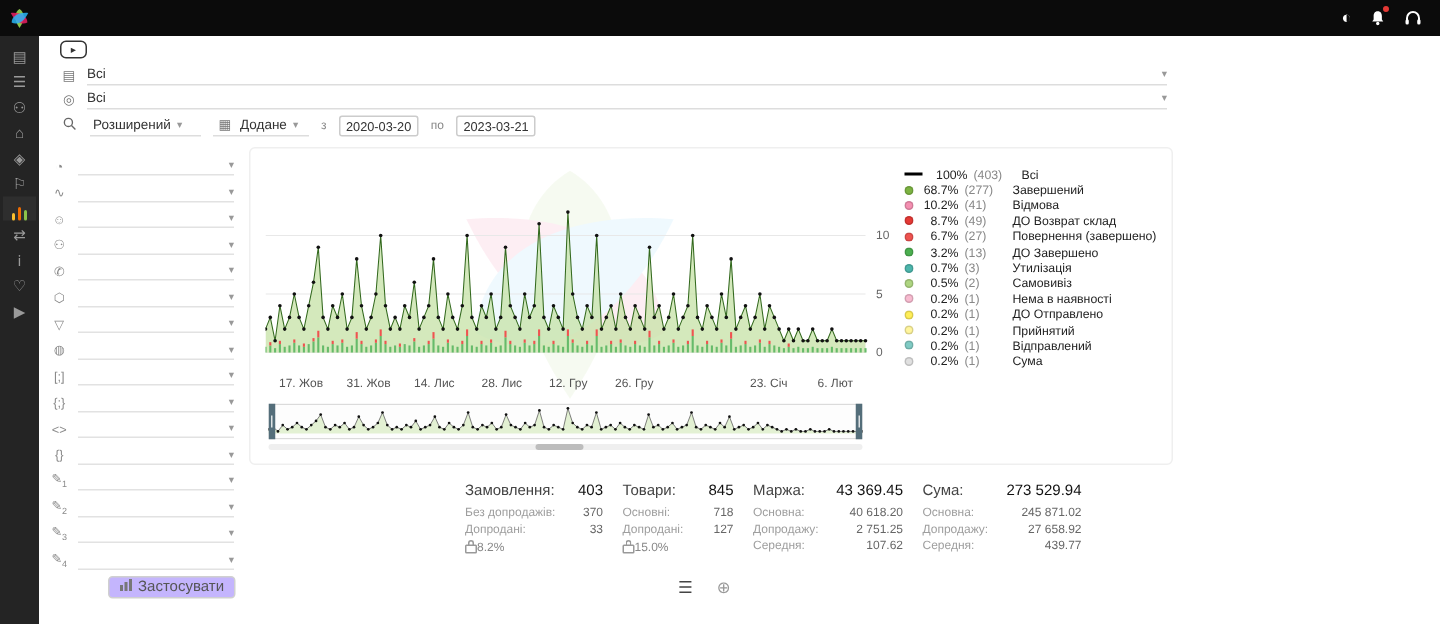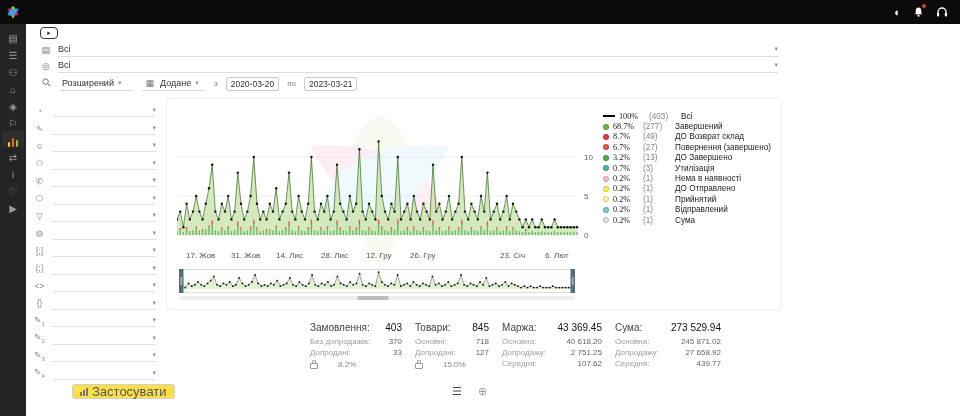--- a/index.html
+++ b/index.html
@@ -44,40 +44,40 @@
   .x-tick { position:absolute; top:0; font-size:8px; color:#555; white-space:nowrap; }
   .minimap { position:absolute; left:12px; top:170px; width:396px; height:24px; }
   .scroll-track { position:absolute; left:12px; top:197px; width:396px; height:4px; background:#efefef; border-radius:2px; }
   .scroll-thumb { position:absolute; left:178px; top:0; width:32px; height:4px; background:#bdbdbd; border-radius:2px; cursor:pointer; }
   
   .legend { position:absolute; left:436px; top:12px; width:176px; }
   .legend-row { display:flex; align-items:center; height:10.4px; gap:4px; cursor:pointer; }
   .sw { flex:none; display:inline-block; }
   .sw-dot { width:6px; height:6px; border-radius:50%; border:1px solid rgba(0,0,0,.15); }
   .sw-line { width:12px; height:2px; }
-  .lg-pct { width:26px; text-align:left; font-size:8.2px; color:#222;font-family:Liberation Serif, serif; }
+  .lg-pct { width:26px; text-align:right; font-size:8.2px; color:#222; }
   .lg-count { width:28px; font-size:8.2px; color:#888; }
   .lg-label { font-size:8.2px; color:#222; white-space:nowrap; }
   
   .stats { position:absolute; left:310px; top:322px; display:flex; gap:13px; }
   .stat-col { width:92px; }
   .stat-col:nth-child(2) { width:74px; }
   .stat-col:nth-child(3) { width:100px; }
   .stat-col:nth-child(4) { width:106px; }
   .st-head { display:flex; justify-content:space-between; align-items:baseline; margin-bottom:3px; }
   .st-title { font-size:10px; color:#444; }
   .st-value { font-size:10px; font-weight:normal; color:#111; }
   .st-row { display:flex; justify-content:space-between; font-size:8px; color:#9e9e9e; line-height:11px; }
   .st-val2 { color:#666; }
-  .st-badge { display:flex; align-items:flex-end; gap:20px; margin-top:2px; font-size:8px; color:#888; }
+  .st-badge { display:flex; align-items:flex-end; gap:0; margin-top:2px; font-size:8px; color:#888; }
   .bag { position:relative; width:8px; height:9px; display:inline-block; }
   .bag-b { position:absolute; bottom:0; left:0; width:8px; height:6px; border:1px solid #999; border-radius:1px; }
   .bag-h { position:absolute; top:0; left:2px; width:4px; height:4px; border:1px solid #999; border-bottom:none; border-radius:3px 3px 0 0; }
   
-  .apply-btn { position:absolute; left:72px; top:384px; height:15px; background:#fde047; border:1px solid #d0d0d0; border-radius:3px; display:flex; align-items:center; gap:4px; padding:0 7px; font-size:13px; color:#555; cursor:pointer; }
+  .apply-btn { position:absolute; left:72px; top:384px; height:15px; background:#c4b5fd; border:1px solid #d0d0d0; border-radius:3px; display:flex; align-items:center; gap:4px; padding:0 7px; font-size:10px; color:#555; cursor:pointer; }
   .bottom-icons { position:absolute; left:452px; top:385px; display:flex; gap:16px; align-items:center; }
   .bi { font-size:11px; cursor:pointer; }
   .bi-list { color:#444; } .bi-globe { color:#999; }
 </style>
 </head>
 <body>
 
 <div class="topbar">
   <div class="logo">
     <svg width="16" height="16" viewBox="0 0 100 100">
@@ -738,20 +738,26 @@
         <span class="lg-count">(403)</span>
         <span class="lg-label">Всі</span>
       </div>
       <div class="legend-row">
         <span class="sw sw-dot" style="background: rgb(124, 179, 66);"></span>
         <span class="lg-pct">68.7%</span>
         <span class="lg-count">(277)</span>
         <span class="lg-label">Завершений</span>
       </div>
       <div class="legend-row">
+        <span class="sw sw-dot" style="background: rgb(244, 143, 177);"></span>
+        <span class="lg-pct">10.2%</span>
+        <span class="lg-count">(41)</span>
+        <span class="lg-label">Відмова</span>
+      </div>
+      <div class="legend-row">
         <span class="sw sw-dot" style="background: rgb(229, 57, 53);"></span>
         <span class="lg-pct">8.7%</span>
         <span class="lg-count">(49)</span>
         <span class="lg-label">ДО Возврат склад</span>
       </div>
       <div class="legend-row">
         <span class="sw sw-dot" style="background: rgb(239, 83, 80);"></span>
         <span class="lg-pct">6.7%</span>
         <span class="lg-count">(27)</span>
         <span class="lg-label">Повернення (завершено)</span>
@@ -760,20 +766,26 @@
         <span class="sw sw-dot" style="background: rgb(76, 175, 80);"></span>
         <span class="lg-pct">3.2%</span>
         <span class="lg-count">(13)</span>
         <span class="lg-label">ДО Завершено</span>
       </div>
       <div class="legend-row">
         <span class="sw sw-dot" style="background: rgb(77, 182, 172);"></span>
         <span class="lg-pct">0.7%</span>
         <span class="lg-count">(3)</span>
         <span class="lg-label">Утилізація</span>
+      </div>
+      <div class="legend-row">
+        <span class="sw sw-dot" style="background: rgb(174, 213, 129);"></span>
+        <span class="lg-pct">0.5%</span>
+        <span class="lg-count">(2)</span>
+        <span class="lg-label">Самовивіз</span>
       </div>
       <div class="legend-row">
         <span class="sw sw-dot" style="background: rgb(248, 187, 208);"></span>
         <span class="lg-pct">0.2%</span>
         <span class="lg-count">(1)</span>
         <span class="lg-label">Нема в наявності</span>
       </div>
       <div class="legend-row">
         <span class="sw sw-dot" style="background: rgb(255, 238, 88);"></span>
         <span class="lg-pct">0.2%</span>

